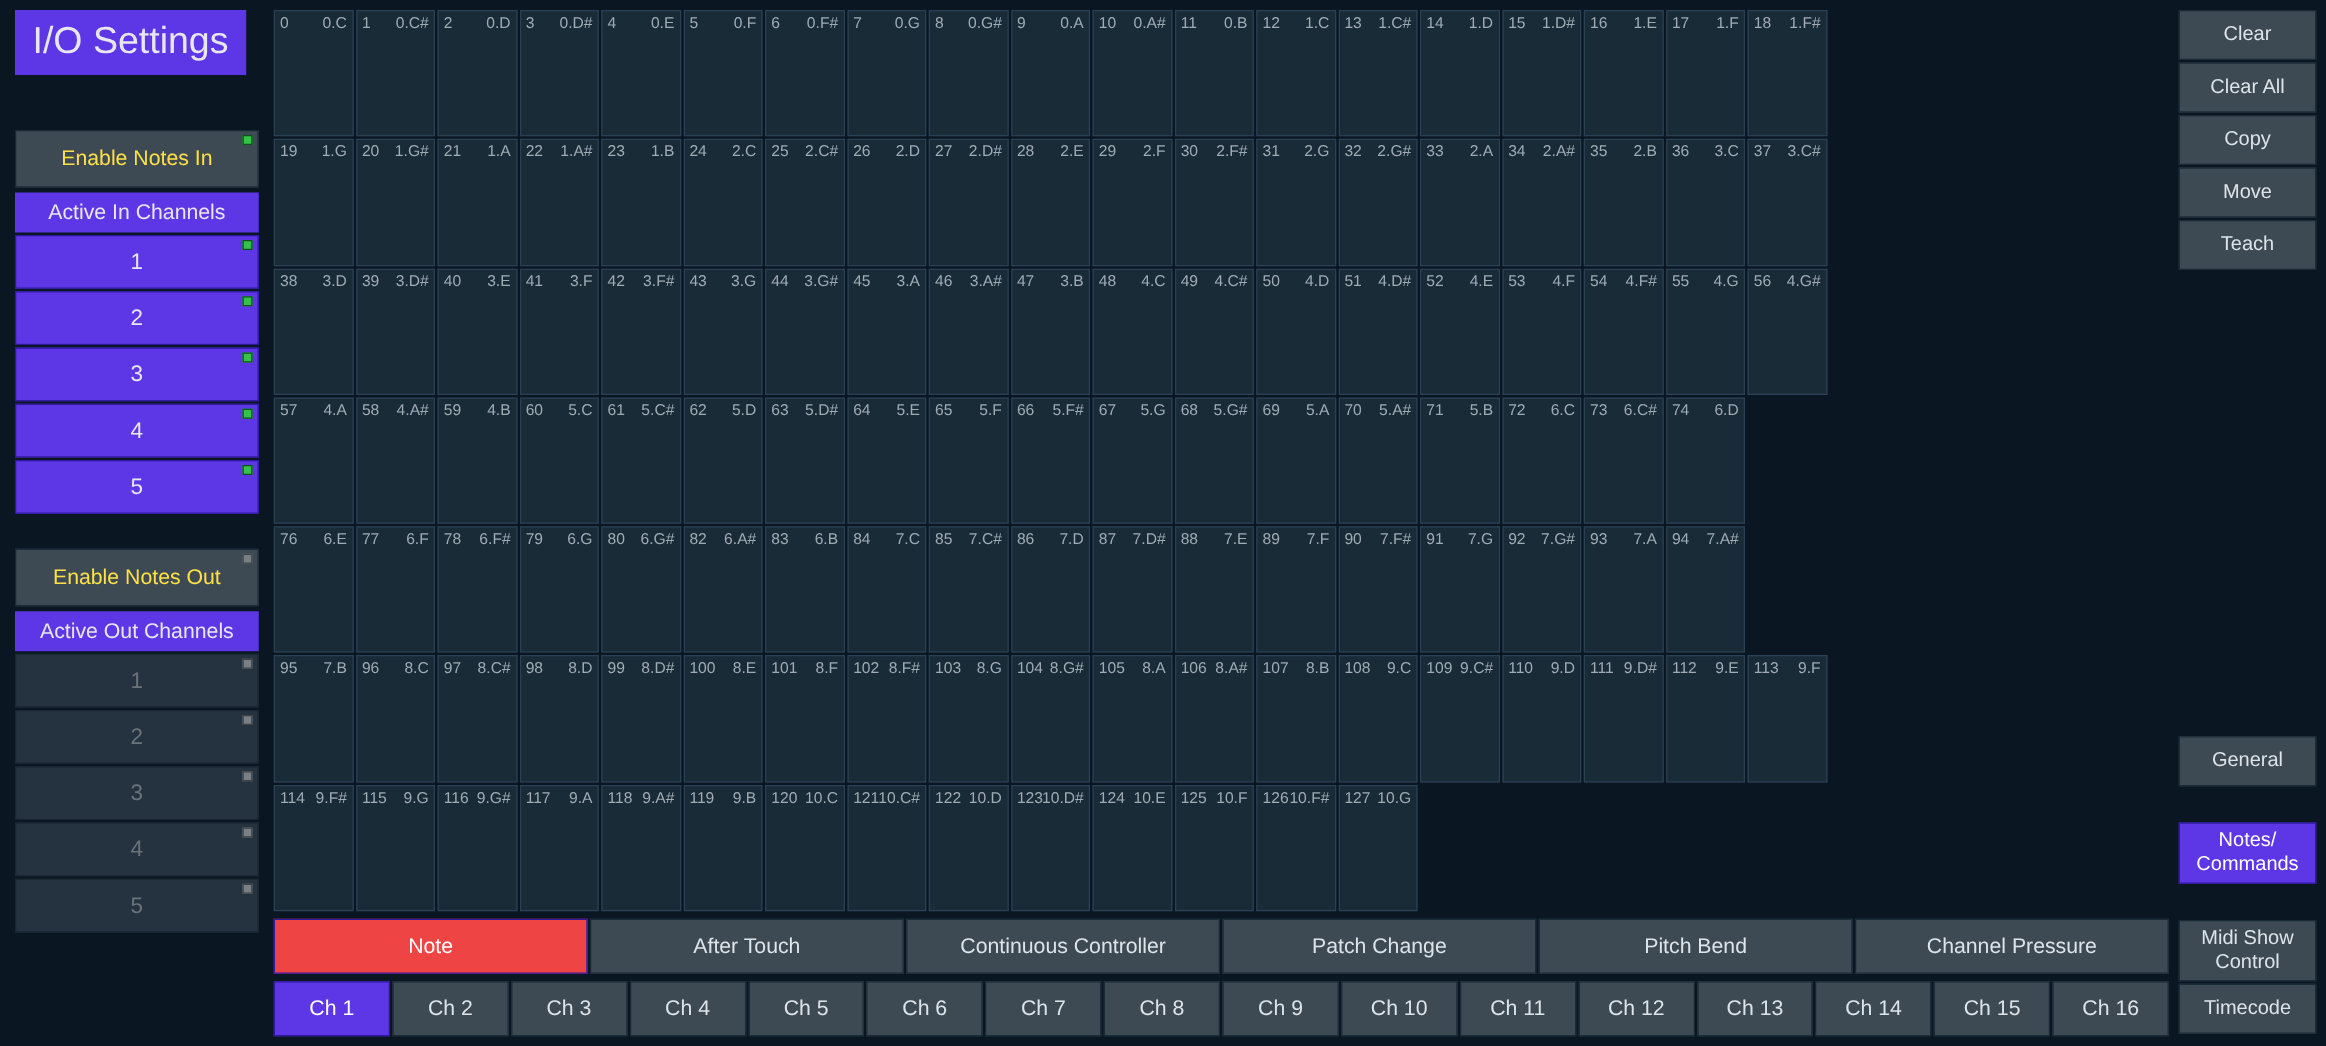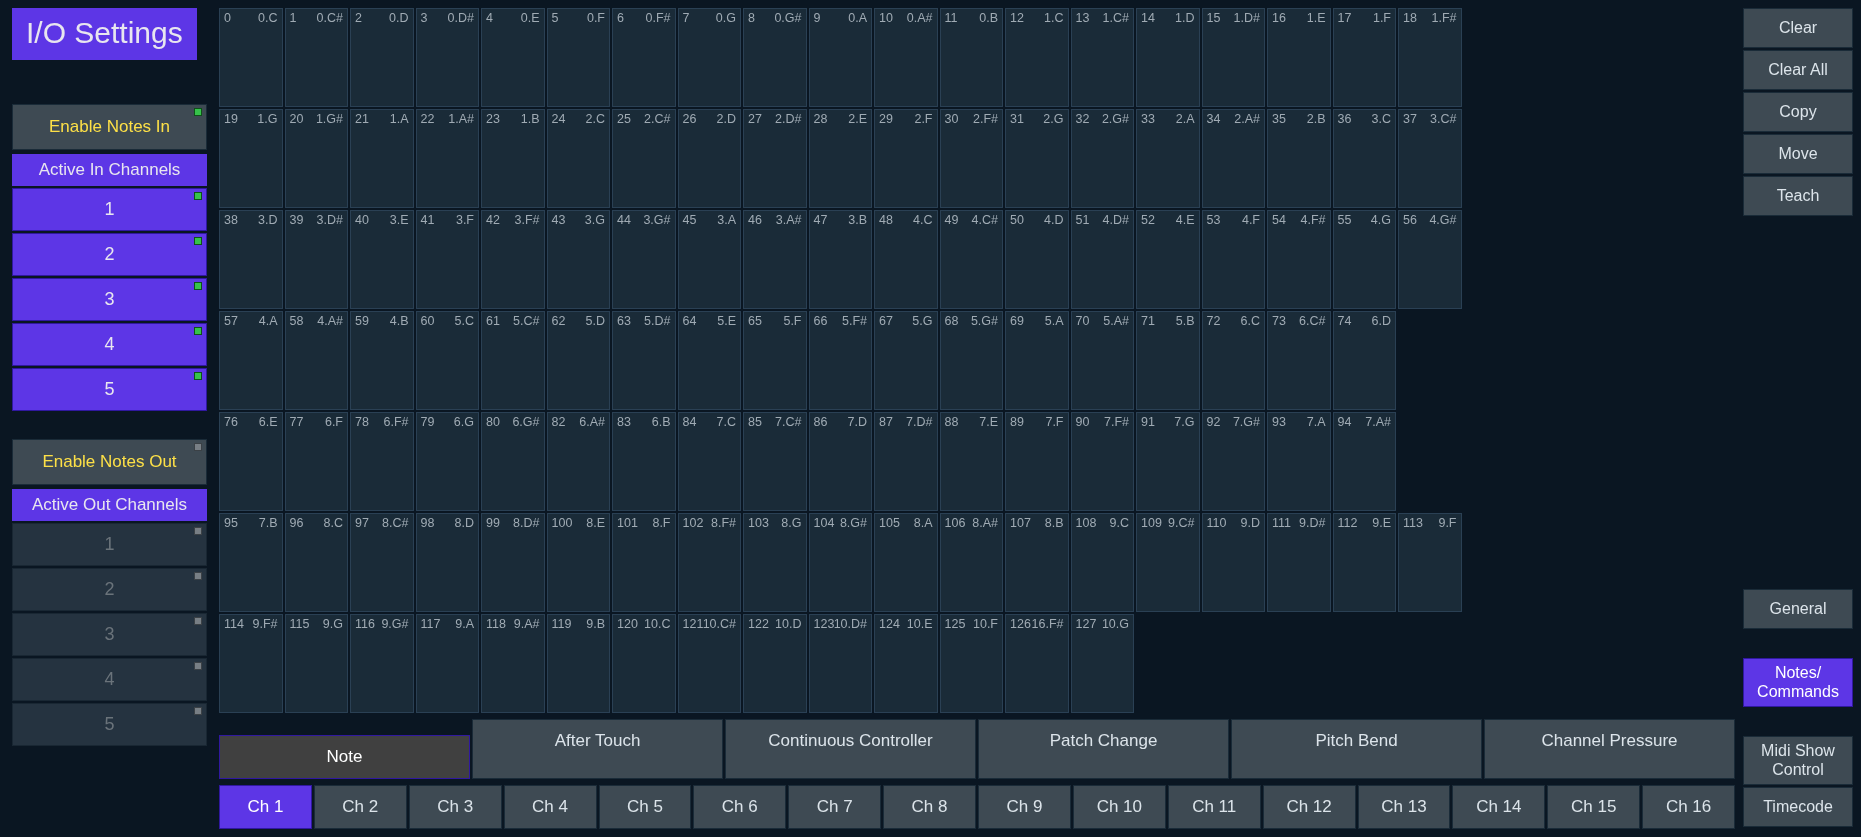--- a/index.html
+++ b/index.html
@@ -121,21 +121,21 @@
   .type-btn {
     flex:1;
     background:#3e4a53;
     color:#dce4ea;
     font-size:17px;
     text-align:center;
     padding:11px 0;
     cursor:pointer;
     border: 1px solid #1a2b38;
   }
-  .type-btn.active { background:#404040; color:#fff; border-color:#3018a0;margin-top:16px;}
+  .type-btn.active { background:#ef4444; color:#fff; border-color:#3018a0;}
   .ch-row { display:flex; gap:2px; }
   .ch-btn {
     flex:1;
     background:#3e4a53;
     color:#dce4ea;
     font-size:17px;
     text-align:center;
     padding:11px 1px;
     cursor:pointer;
     border:1px solid #1a2b38;
@@ -704,21 +704,21 @@
           <div class="cell">
             <span class="num">124</span>
             <span class="note">10.E</span>
           </div>
           <div class="cell">
             <span class="num">125</span>
             <span class="note">10.F</span>
           </div>
           <div class="cell">
             <span class="num">126</span>
-            <span class="note">16.F#</span>
+            <span class="note">10.F#</span>
           </div>
           <div class="cell">
             <span class="num">127</span>
             <span class="note">10.G</span>
           </div>
         </div>
       </div>
     <div class="type-row" id="type-row">
         <div class="type-btn active">Note</div>
         <div class="type-btn">After Touch</div>

